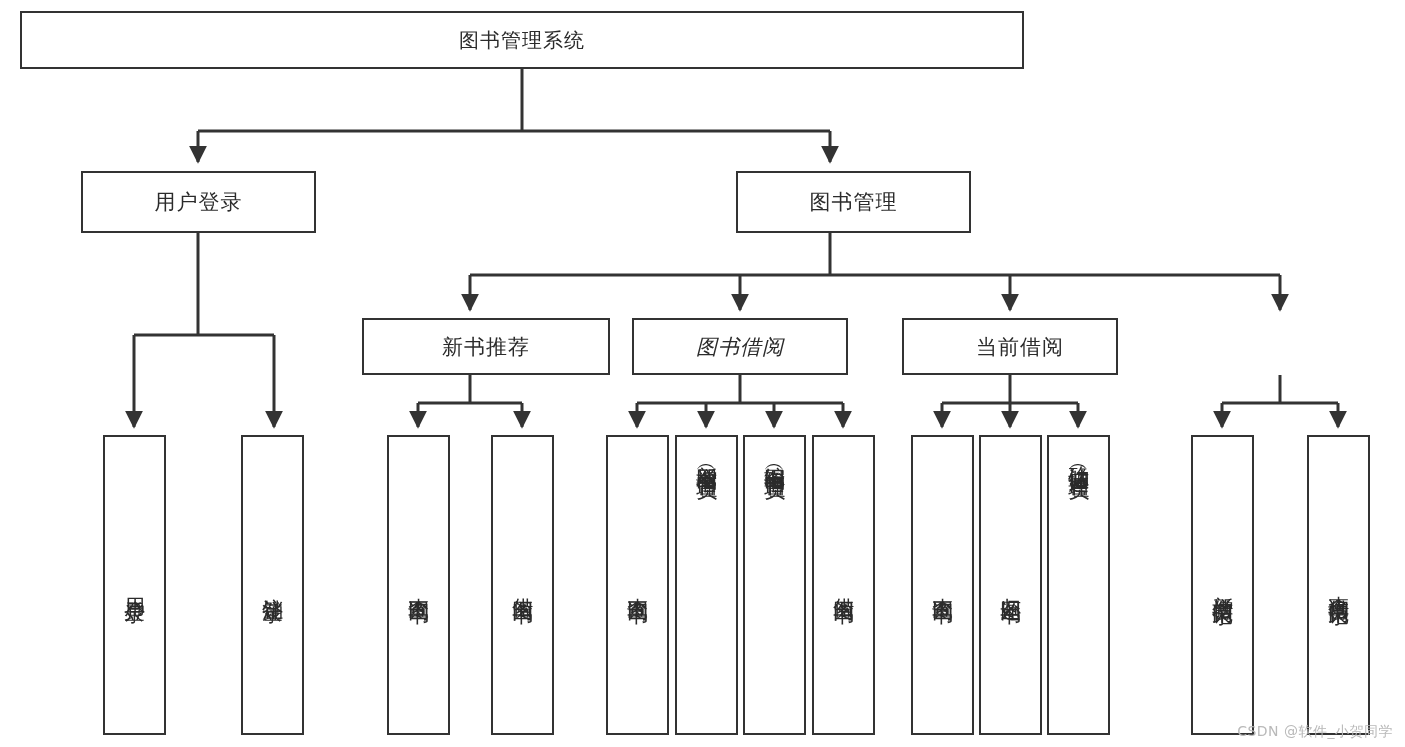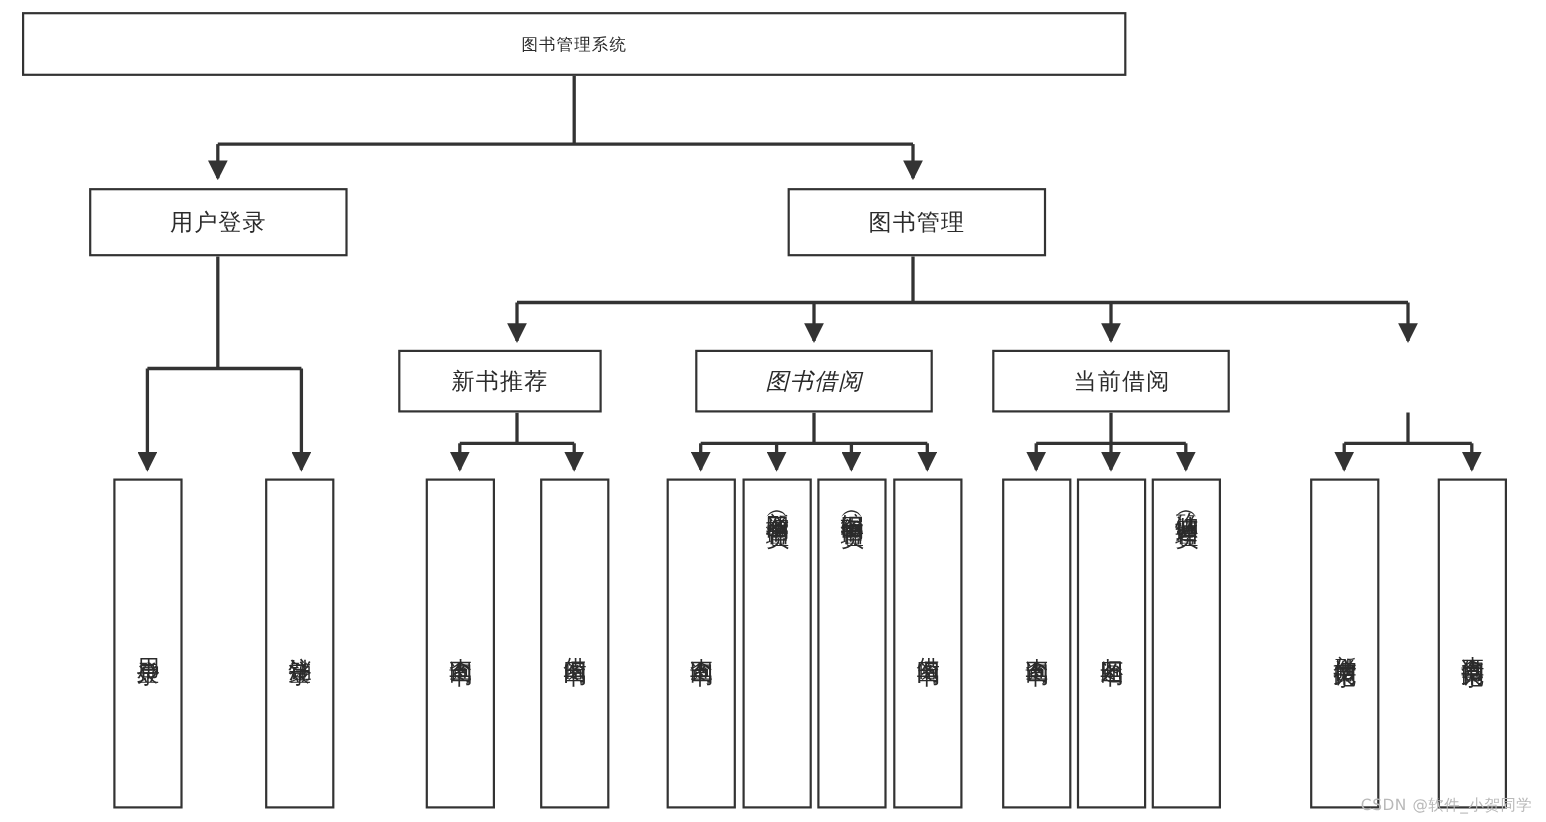--- a/index.html
+++ b/index.html
@@ -35,21 +35,21 @@
     align-items: center;
     justify-content: center;
     color: #2b2b2b;
   }
   .node.h {
     font-size: 21px;
     letter-spacing: 1px;
     white-space: nowrap;
   }
   .node.root {
-    font-size: 15px;
+    font-size: 20px;
   }
   .node.v {
     padding: 6px 2px;
   }
   .node.v .vlabel {
     writing-mode: vertical-rl;
     text-orientation: upright;
     font-size: 21px;
     line-height: 1.08;
     letter-spacing: 2px;
@@ -134,25 +134,25 @@
     </g>
   </svg>
 
   <div class="node h root" style="left:20px; top:11px; width:1004px; height:58px;">
     <span>图书管理系统</span>
   </div>
 
   <div class="node h" style="left:81px; top:171px; width:235px; height:62px;">
     <span>用户登录</span>
   </div>
-  <div class="node h" style="left:716px; top:171px; width:235px; height:62px;">
+  <div class="node h" style="left:736px; top:171px; width:235px; height:62px;">
     <span>图书管理</span>
   </div>
 
-  <div class="node h" style="left:362px; top:318px; width:185px; height:57px;">
+  <div class="node h" style="left:362px; top:318px; width:248px; height:57px;">
     <span>新书推荐</span>
   </div>
   <div class="node h" style="left:632px; top:318px; width:216px; height:57px;font-style:italic;">
     <span>图书借阅</span>
   </div>
   <div class="node h" style="left:902px; top:318px; width:216px; height:57px;padding-left:20px;">
     <span>当前借阅</span>
   </div>
 
   <div class="node v" style="left:103px; top:435px; width:63px; height:300px;">

